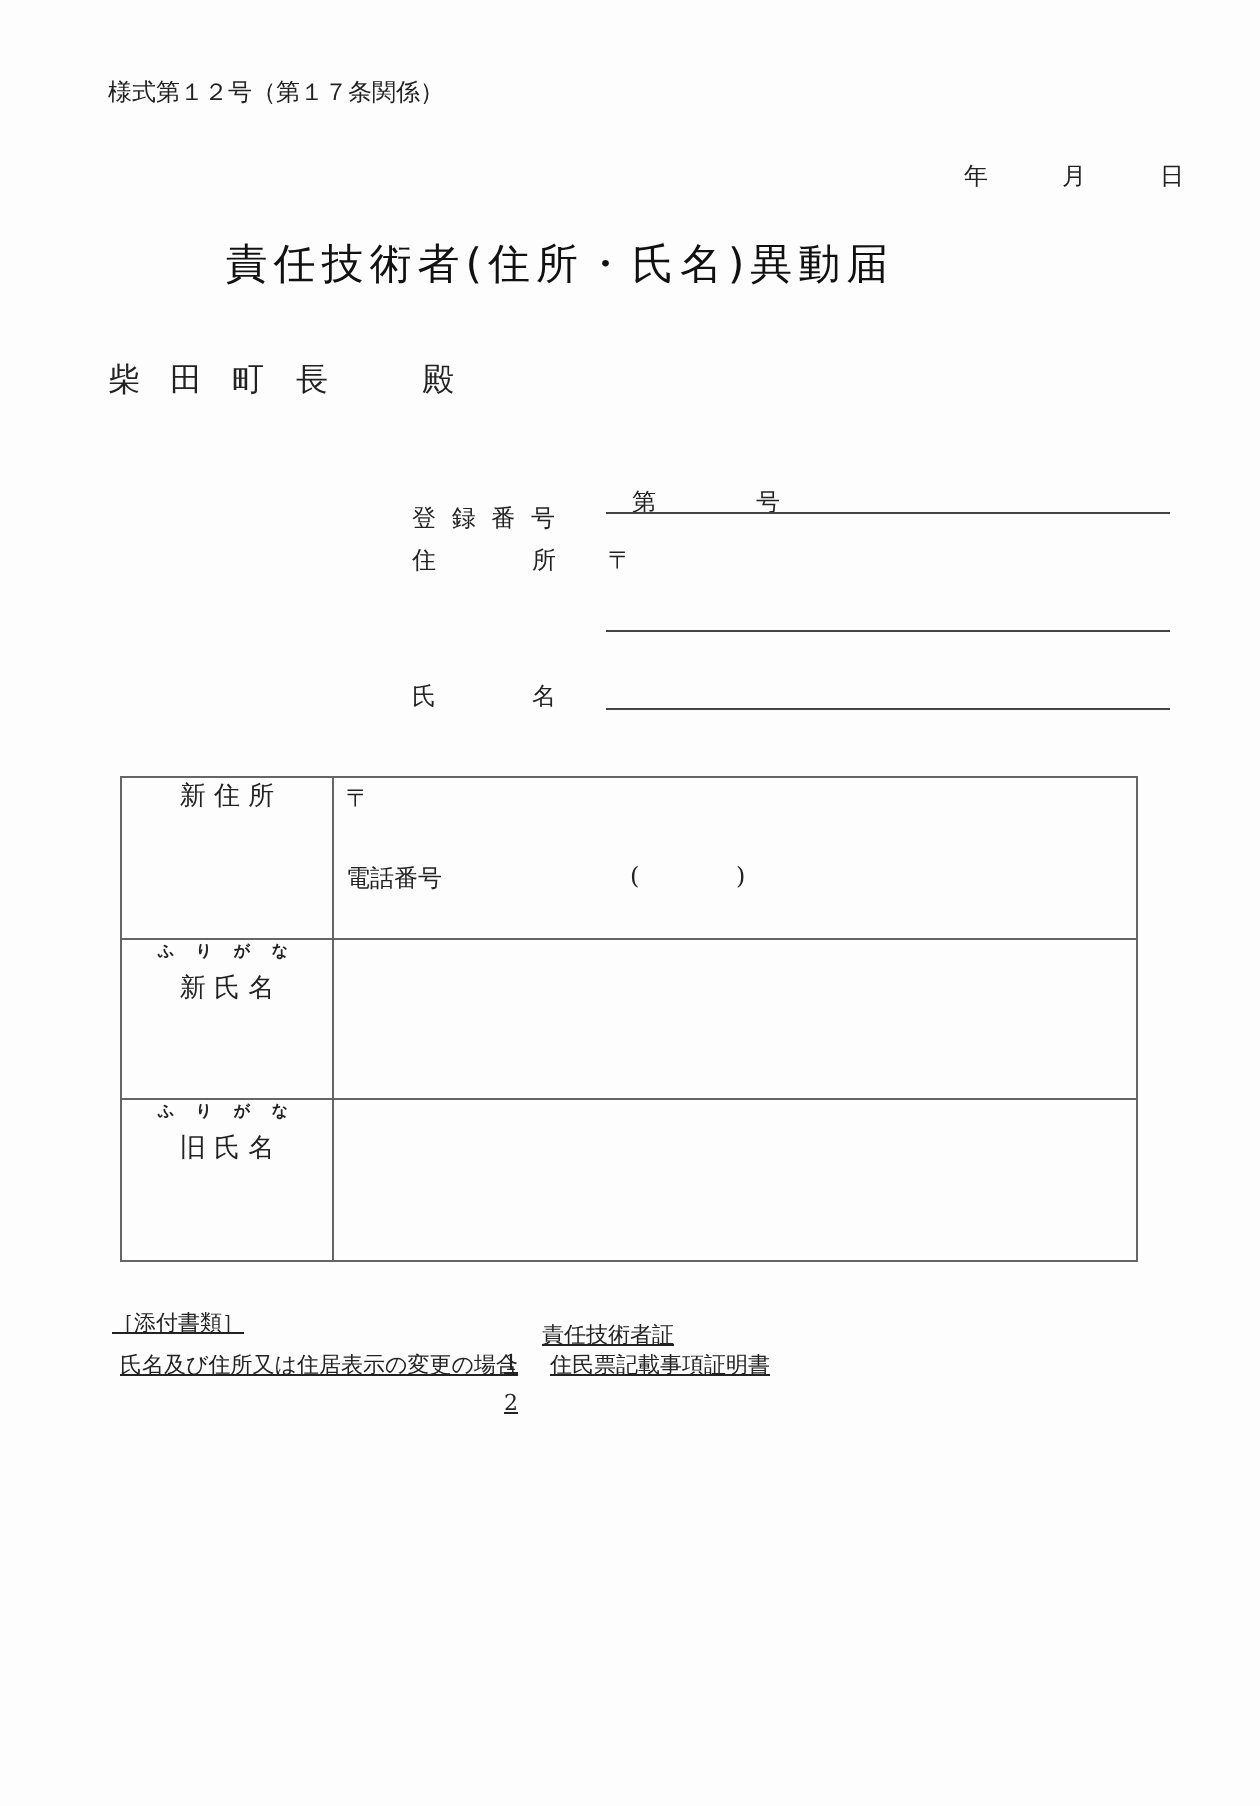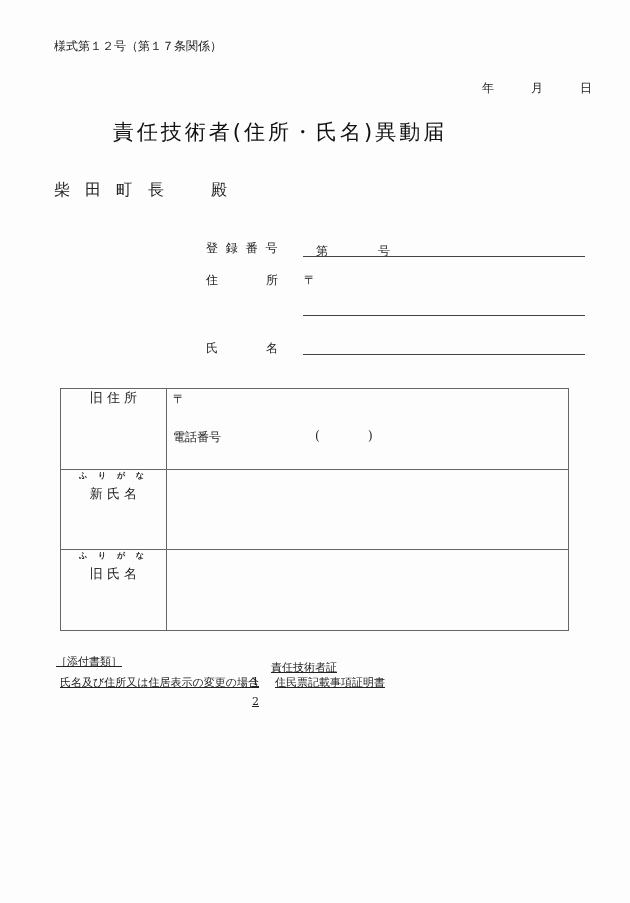--- a/index.html
+++ b/index.html
@@ -34,43 +34,43 @@
 <div class="abs date" style="left:580px">日</div>
 
 <div class="abs title">責任技術者(住所・氏名)異動届</div>
 
 <div class="abs addressee" style="left:54px">柴</div>
 <div class="abs addressee" style="left:85px">田</div>
 <div class="abs addressee" style="left:116px">町</div>
 <div class="abs addressee" style="left:148px">長</div>
 <div class="abs addressee" style="left:211px">殿</div>
 
-<div class="abs lbl" style="left:206px;top:240px;letter-spacing:2px">登 録 番 号</div>
+<div class="abs lbl" style="left:206px;top:251px;letter-spacing:2px">登 録 番 号</div>
 <div class="abs lbl" style="left:316px;top:243px">第</div>
 <div class="abs lbl" style="left:378px;top:243px">号</div>
 <div class="uline" style="left:303px;top:256px;width:282px"></div>
 
 <div class="abs lbl" style="left:206px;top:272px">住</div>
 <div class="abs lbl" style="left:266px;top:272px">所</div>
 <div class="abs lbl" style="left:304px;top:272px">〒</div>
 <div class="uline" style="left:303px;top:315px;width:282px"></div>
 
 <div class="abs lbl" style="left:206px;top:340px">氏</div>
 <div class="abs lbl" style="left:266px;top:340px">名</div>
 <div class="uline" style="left:303px;top:354px;width:282px"></div>
 
 <table class="grid">
   <tbody>
-  <tr style="height:61px">
-    <td class="head">旧 住 所</td>
+      <tr style="height:61px">
+    <td class="head">新 住 所</td>
     <td>
       <span class="cell-text" style="left:6px;top:2px">〒</span>
-      <span class="cell-text" style="left:6px;top:40px">電話番号</span>
-      <span class="cell-text" style="left:148px;top:40px">(</span>
-      <span class="cell-text" style="left:201px;top:40px">)</span>
+      <span class="cell-text" style="left:6px;top:42px">電話番号</span>
+      <span class="cell-text" style="left:148px;top:42px">(</span>
+      <span class="cell-text" style="left:201px;top:42px">)</span>
     </td>
   </tr>
   <tr style="height:60px">
     <td class="head">
       <span class="furi">ふ り が な</span>
       <span>新 氏 名</span>
     </td>
     <td></td>
   </tr>
   <tr style="height:61px">

